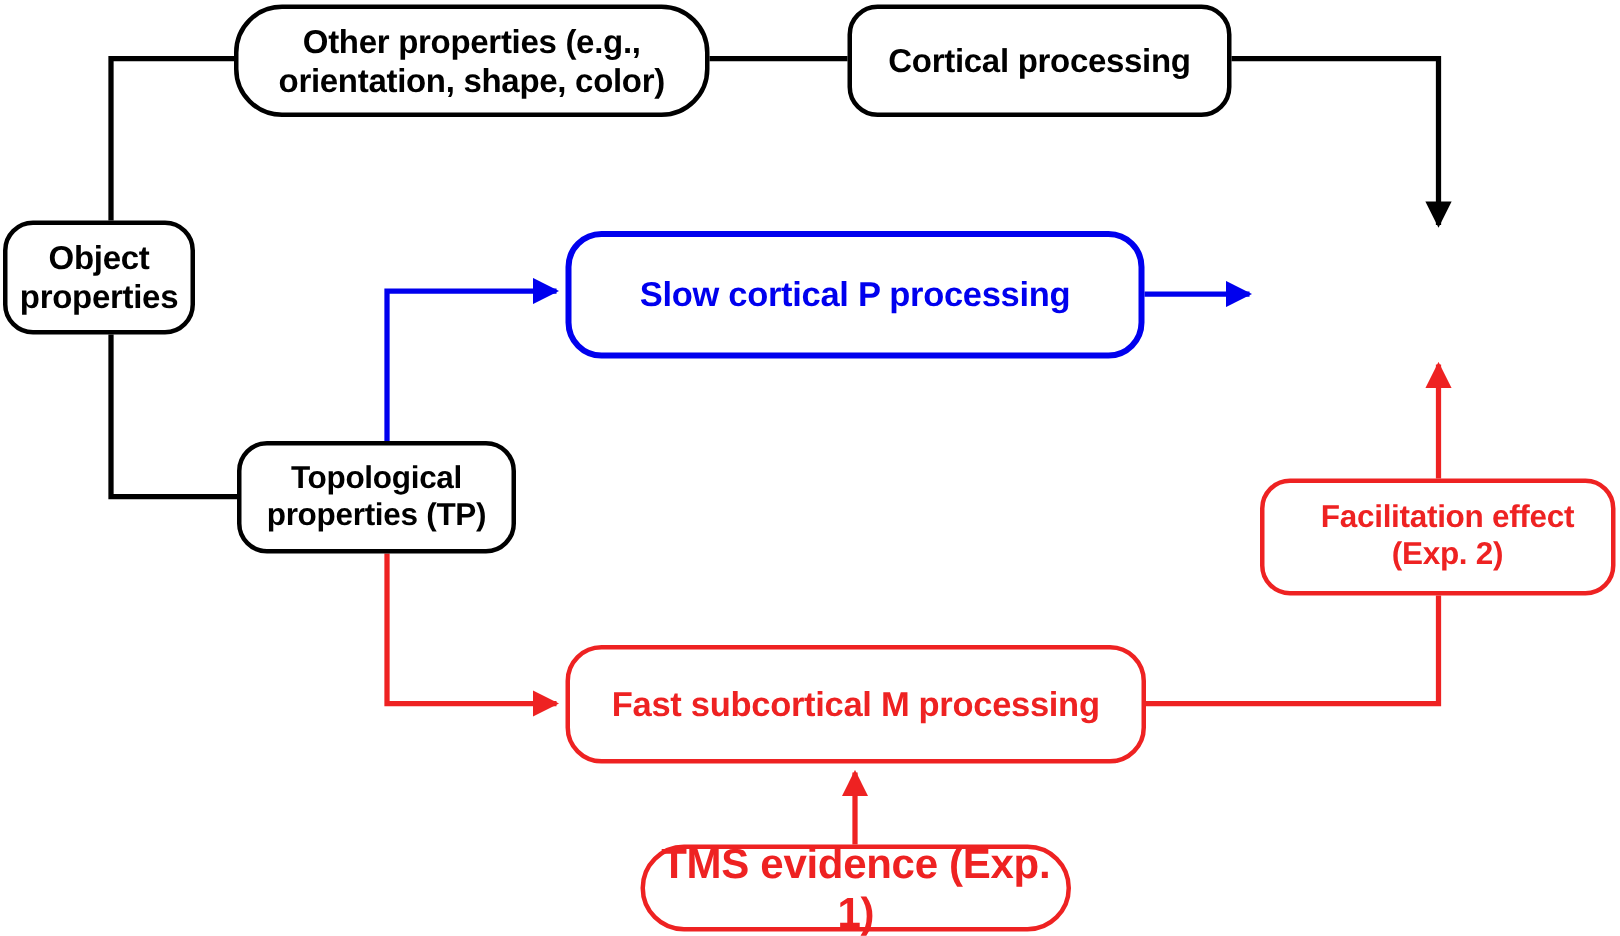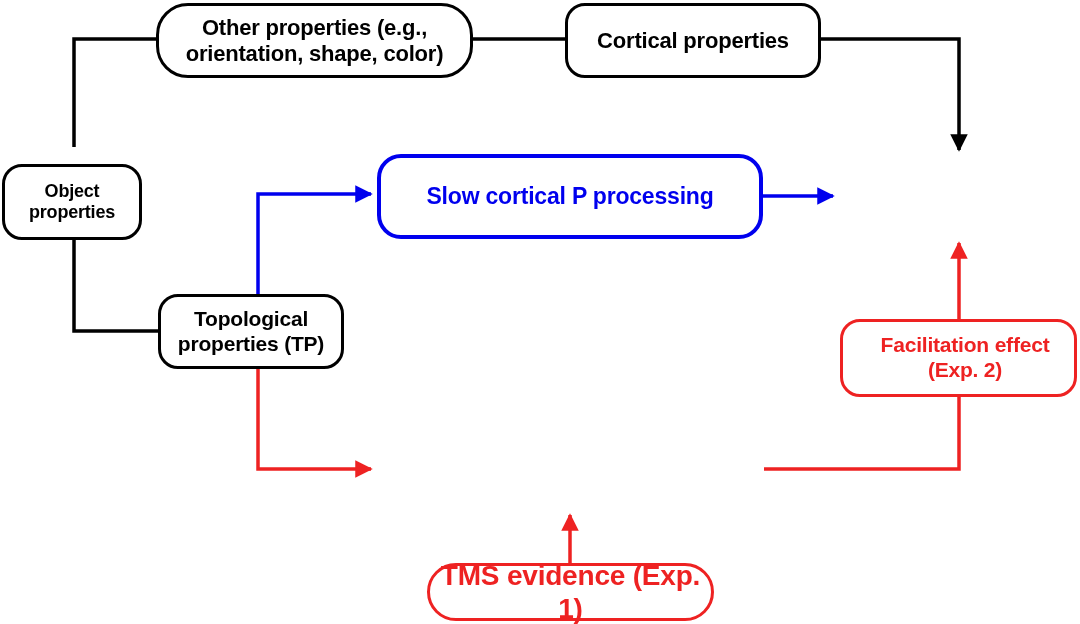--- a/index.html
+++ b/index.html
@@ -43,21 +43,21 @@
   }
   .node.blue {
     border: 4px solid #0000ee;
     color: #0000ee;
   }
   .node.red {
     border: 3px solid #ee2222;
     color: #ee2222;
   }
   
-  #node-object-properties    { left:2px;   top:164px; width:140px; height:76px;  border-radius:20px; font-size:18px; }
+  #node-object-properties    { left:2px;   top:147px; width:128px; height:76px;  border-radius:20px; font-size:22px; }
   #node-other-properties     { left:156px; top:3px;   width:317px; height:75px;  border-radius:32px; font-size:22px; }
   #node-cortical-processing  { left:565px; top:3px;   width:256px; height:75px;  border-radius:20px; font-size:22px; }
   #node-object-recognition   { left:838px; top:155px; width:238px; height:83px;  border-radius:20px; font-size:22px; }
   #node-slow-cortical-p      { left:377px; top:154px; width:386px; height:85px;  border-radius:24px; font-size:23px; }
   #node-topological          { left:158px; top:294px; width:186px; height:75px;  border-radius:20px; font-size:21px; }
   #node-facilitation         { left:840px; top:319px; width:237px; height:78px;  border-radius:20px; font-size:21px;padding-left:13px; }
   #node-fast-subcortical-m   { left:377px; top:430px; width:387px; height:79px;  border-radius:24px; font-size:23px; }
   #node-tms-evidence         { left:427px; top:563px; width:287px; height:58px;  border-radius:29px; font-size:28px; }
 </style>
 </head>
@@ -98,27 +98,28 @@
 
     <path d="M 570 563 L 570 515" fill="none" stroke="#ee2222" stroke-width="3.5" marker-end="url(#arrow-red)"></path>
   </svg>
 
   <div class="node black" id="node-object-properties">Object
 properties</div>
 
   <div class="node black" id="node-other-properties">Other properties (e.g.,
 orientation, shape, color)</div>
 
-  <div class="node black" id="node-cortical-processing">Cortical properties</div>
+  <div class="node black" id="node-cortical-processing">Cortical processing</div>
 
 
   <div class="node blue" id="node-slow-cortical-p">Slow cortical P processing</div>
 
   <div class="node black" id="node-topological">Topological
 properties (TP)</div>
 
   <div class="node red" id="node-facilitation">Facilitation effect
 (Exp. 2)</div>
 
+  <div class="node red" id="node-fast-subcortical-m">Fast subcortical M processing</div>
 
   <div class="node red" id="node-tms-evidence">TMS evidence (Exp. 1)</div>
 
 </div>
 
 </body></html>

